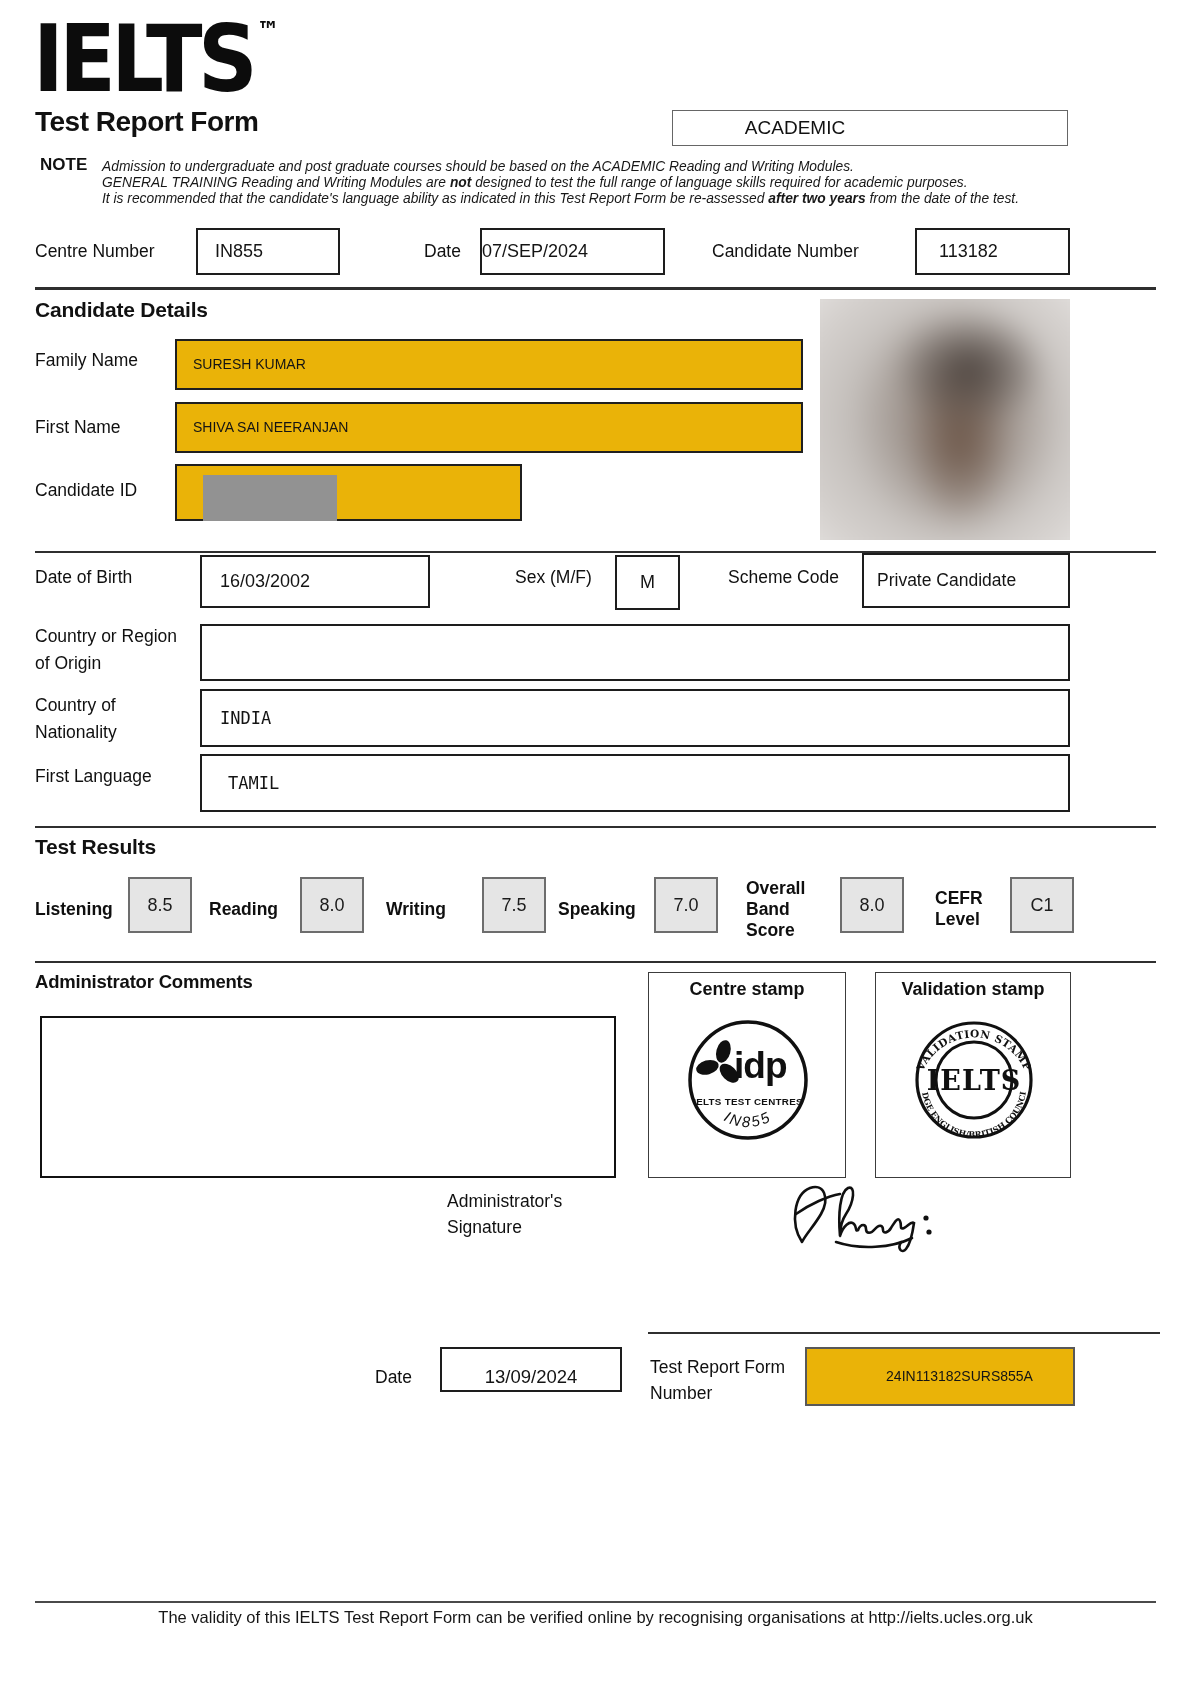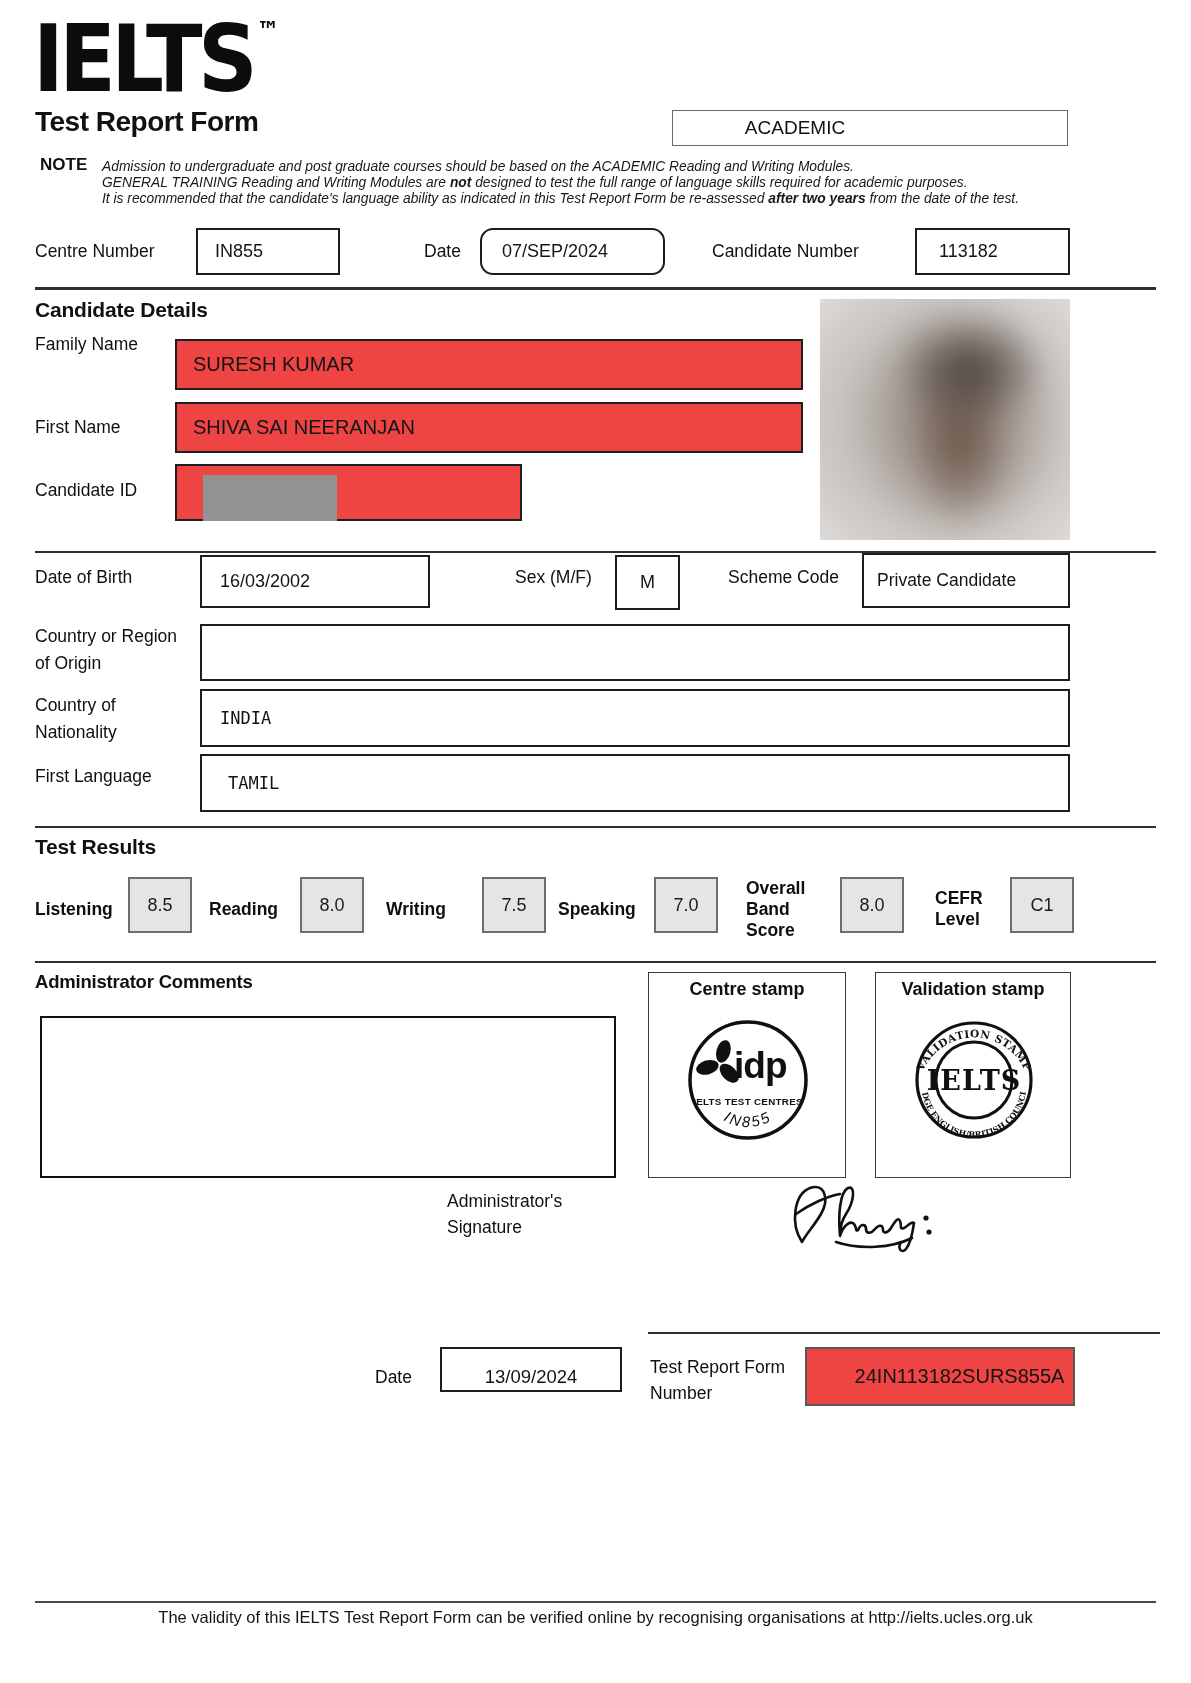--- a/index.html
+++ b/index.html
@@ -19,21 +19,21 @@
         font-size:19px;padding-right:150px;}
 
   
   .note-label{position:absolute;left:40px;top:155px;font-size:17px;font-weight:bold;}
   .note-text{position:absolute;left:102px;top:159px;width:920px;font-size:13.8px;
         font-style:italic;line-height:15.9px;color:#181818;}
 
   
   .lbl{position:absolute;font-size:17.5px;color:#101010;}
   .wbox{position:absolute;background:#fff;border:2.2px solid #1d1d1d;font-size:18px;color:#141414;}
-  .gbox{position:absolute;background:#ef4444;border:2.2px solid #1f1f1f;font-size:20px;color:#141414;}
+  .gbox{position:absolute;background:#eab308;border:2.2px solid #1f1f1f;font-size:14px;color:#141414;}
   .hr{position:absolute;background:#2f2f2f;height:2px;}
 
   .sec-h{position:absolute;font-size:21px;font-weight:bold;letter-spacing:-.2px;}
 
   .redact{position:absolute;left:26px;top:9px;width:134px;height:46px;background:#929292;}
 
   
   .photo{position:absolute;left:820px;top:299px;width:250px;height:241px;overflow:hidden;background:#eceae8;}
   .photo-blur{position:absolute;inset:-28px;filter:blur(13px);
      background:
@@ -71,29 +71,29 @@
   <div class="note-label">NOTE</div>
   <div class="note-text">
     <div><span>Admission to undergraduate and post graduate courses should be based on the ACADEMIC Reading and Writing Modules.</span></div>
     <div><span>GENERAL TRAINING Reading and Writing Modules are </span><b>not</b><span> designed to test the full range of language skills required for academic purposes.</span></div>
     <div><span>It is recommended that the candidate's language ability as indicated in this Test Report Form be re-assessed </span><b>after two years</b><span> from the date of the test.</span></div>
   </div>
 
   <div class="lbl" style="left:35px;top:241px;">Centre Number</div>
   <div class="wbox" style="left:196px;top:228px;width:144px;height:47px;line-height:43px;padding-left:17px;">IN855</div>
   <div class="lbl" style="left:424px;top:241px;">Date</div>
-  <div class="wbox" style="left:480px;top:228px;width:185px;height:47px;line-height:43px;padding-left:20px;border-radius:13px;">07/SEP/2024</div>
+  <div class="wbox" style="left:480px;top:228px;width:185px;height:47px;line-height:43px;">07/SEP/2024</div>
   <div class="lbl" style="left:712px;top:241px;">Candidate Number</div>
   <div class="wbox" style="left:915px;top:228px;width:155px;height:47px;line-height:43px;padding-left:22px;">113182</div>
 
   <div class="hr" style="left:35px;top:287px;width:1121px;height:2.5px;"></div>
 
   <div class="sec-h" style="left:35px;top:298px;">Candidate Details</div>
 
-  <div class="lbl" style="left:35px;top:334px;">Family Name</div>
+  <div class="lbl" style="left:35px;top:350px;">Family Name</div>
   <div class="gbox" style="left:175px;top:339px;width:628px;height:51px;line-height:47px;padding-left:16px;">SURESH KUMAR</div>
 
   <div class="lbl" style="left:35px;top:417px;">First Name</div>
   <div class="gbox" style="left:175px;top:402px;width:628px;height:51px;line-height:47px;padding-left:16px;">SHIVA SAI NEERANJAN</div>
 
   <div class="lbl" style="left:35px;top:480px;">Candidate ID</div>
   <div class="gbox" style="left:175px;top:464px;width:347px;height:57px;">
     <div class="redact"></div>
   </div>
 

